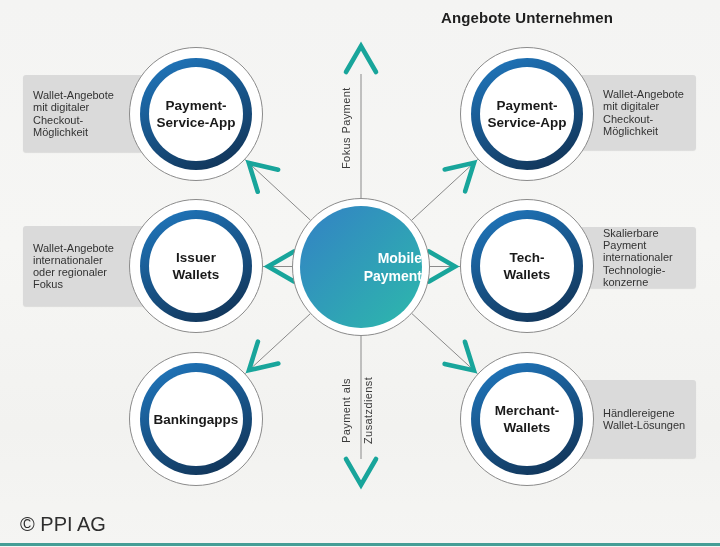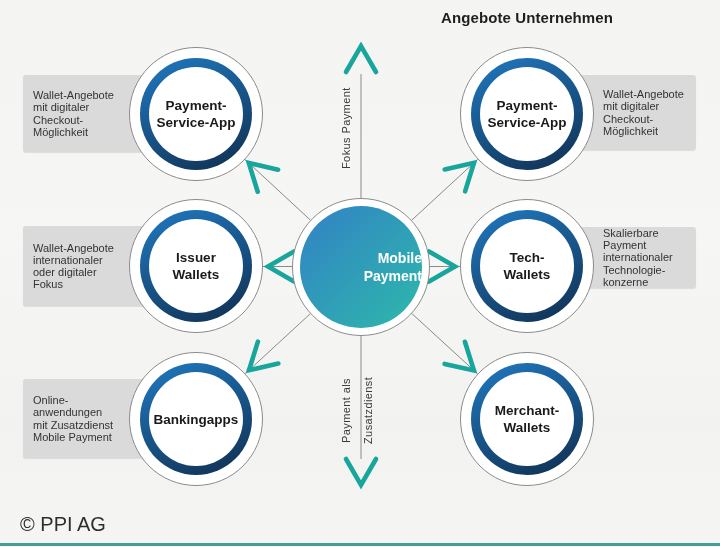--- a/index.html
+++ b/index.html
@@ -135,42 +135,40 @@
 
   <div class="note note-left note-0">
     <div>Wallet-Angebote</div>
     <div>mit digitaler</div>
     <div>Checkout-</div>
     <div>Möglichkeit</div>
   </div>
   <div class="note note-left note-1">
     <div>Wallet-Angebote</div>
     <div>internationaler</div>
-    <div>oder digitaler</div>
+    <div>oder regionaler</div>
     <div>Fokus</div>
-  </div>
-  <div class="note note-left note-2">
-    <div>Online-</div>
-    <div>anwendungen</div>
-    <div>mit Zusatzdienst</div>
-    <div>Mobile Payment</div>
   </div>
   <div class="note note-right note-3">
     <div>Wallet-Angebote</div>
     <div>mit digitaler</div>
     <div>Checkout-</div>
     <div>Möglichkeit</div>
   </div>
   <div class="note note-right note-4">
     <div>Skalierbare</div>
     <div>Payment</div>
     <div>internationaler</div>
     <div>Technologie-</div>
     <div>konzerne</div>
   </div>
+  <div class="note note-right note-5">
+    <div>Händlereigene</div>
+    <div>Wallet-Lösungen</div>
+  </div>
 
   <div class="node node-0">
     <div class="outer"></div>
     <div class="ring"></div>
     <div class="label">
       <span>Payment-</span>
       <span>Service-App</span>
     </div>
   </div>
   <div class="node node-1">

